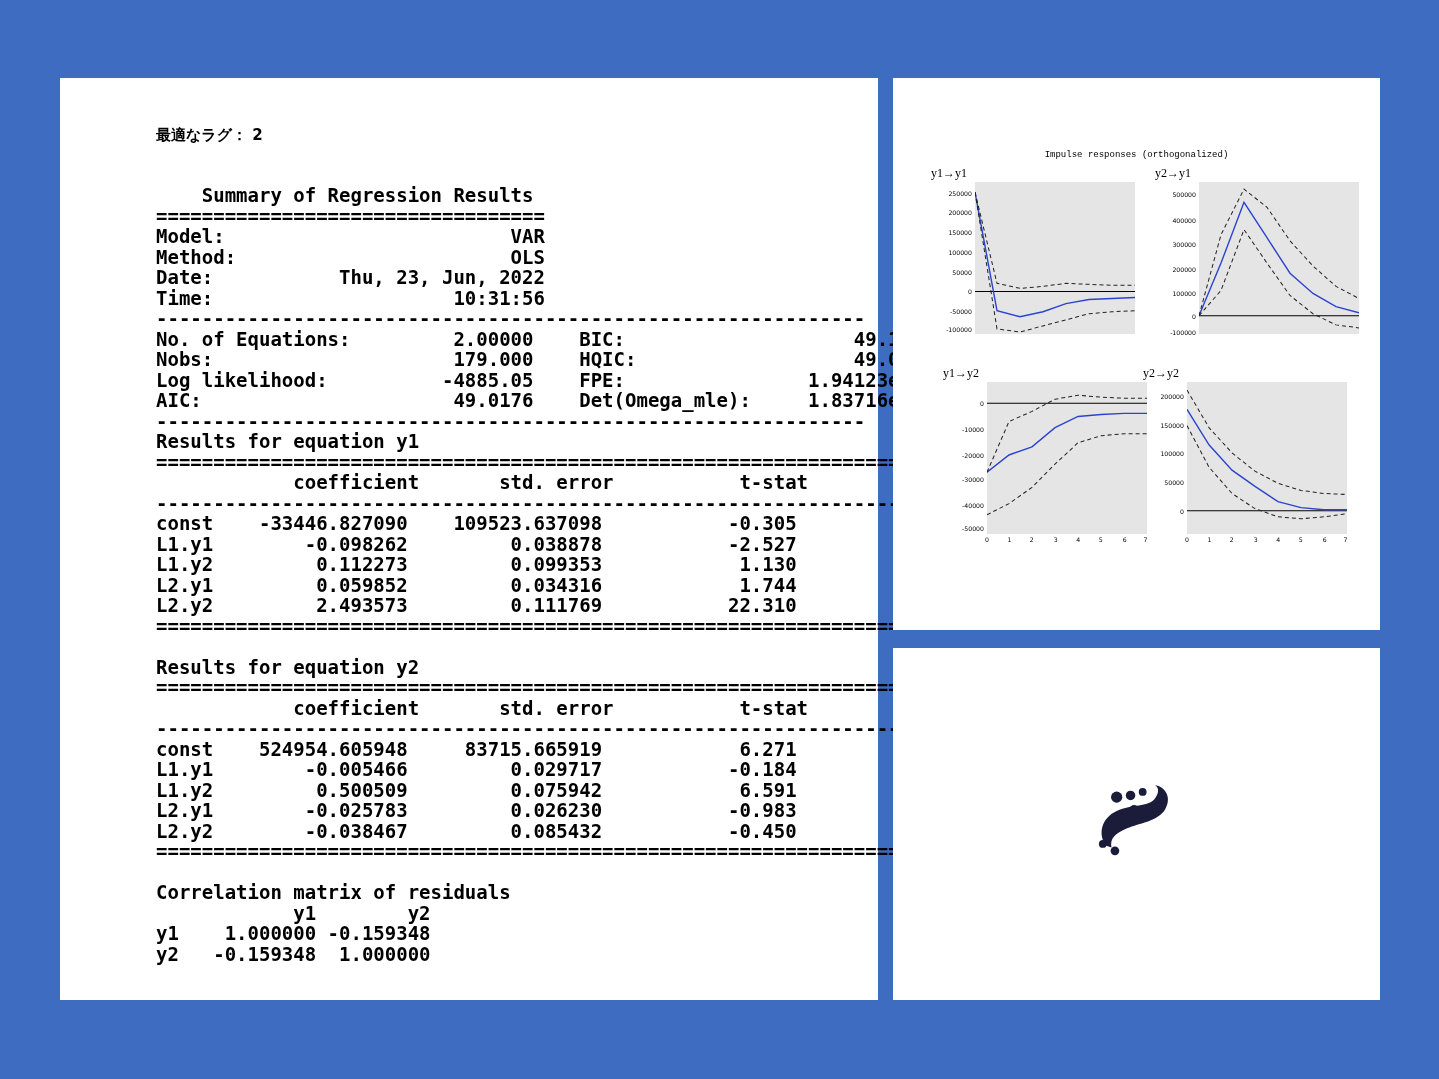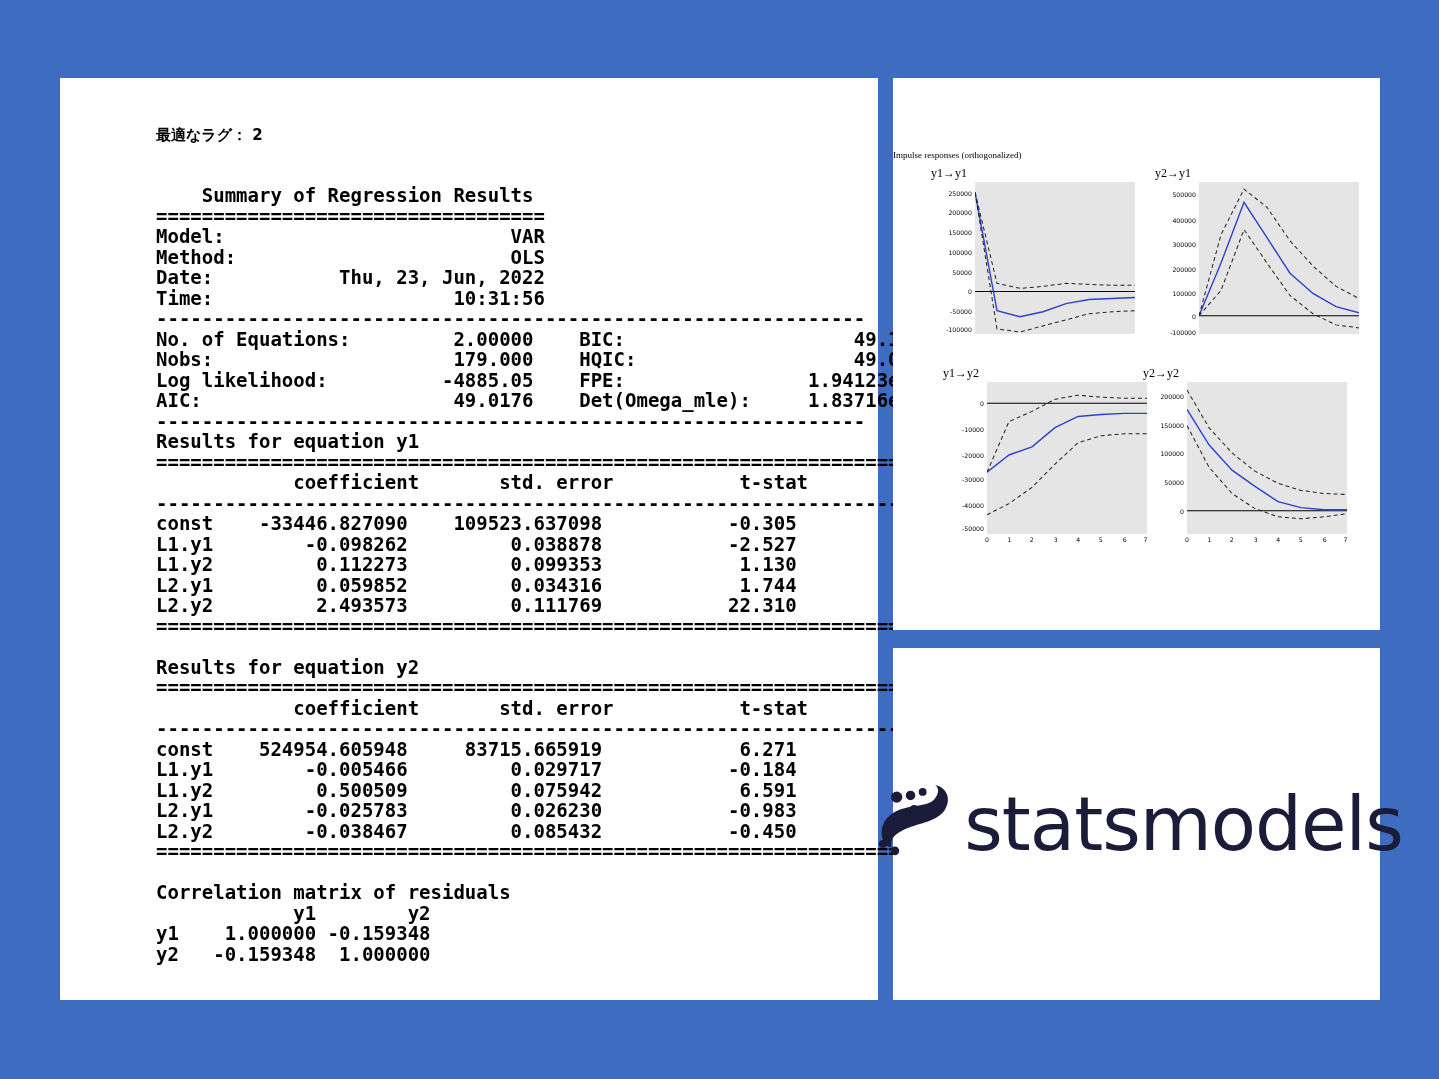--- a/index.html
+++ b/index.html
@@ -57,22 +57,22 @@
     top: 78px;
     width: 487px;
     height: 552px;
     background: #ffffff;
   }
   .chart-title {
     position: absolute;
     top: 72px;
     left: 0;
     width: 100%;
-    text-align: left;
-    font-family: Liberation Serif, serif;
+    text-align: center;
+    font-family: Liberation Mono, monospace;
     font-size: 9px;
     color: #000;
   }
   .chart-grid {
     position: absolute;
     left: 38px;
     top: 88px;
     width: 418px;
     height: 390px;
   }
@@ -300,17 +300,16 @@
         <path d="M18 70 C 8 58, 12 38, 30 30 C 48 22, 66 26, 74 16 C 80 8, 78 2, 74 0 C 86 2, 94 14, 86 28 C 78 42, 56 44, 42 50 C 28 56, 22 62, 24 72 Z" fill="#1b1b3a"></path>
         <circle cx="30" cy="14" r="6.5" fill="#1b1b3a"></circle>
         <circle cx="46" cy="12" r="5.5" fill="#1b1b3a"></circle>
         <circle cx="60" cy="8" r="4.5" fill="#1b1b3a"></circle>
         <circle cx="50" cy="28" r="5" fill="#1b1b3a"></circle>
         <circle cx="34" cy="46" r="5.5" fill="#1b1b3a"></circle>
         <circle cx="18" cy="52" r="5" fill="#1b1b3a"></circle>
         <circle cx="14" cy="68" r="4.5" fill="#1b1b3a"></circle>
         <circle cx="28" cy="76" r="5" fill="#1b1b3a"></circle>
       </svg>
-      <div class="logo-text">statsmodels</div>
     </div>
   </div>
 
 </div>
 
 </body></html>

